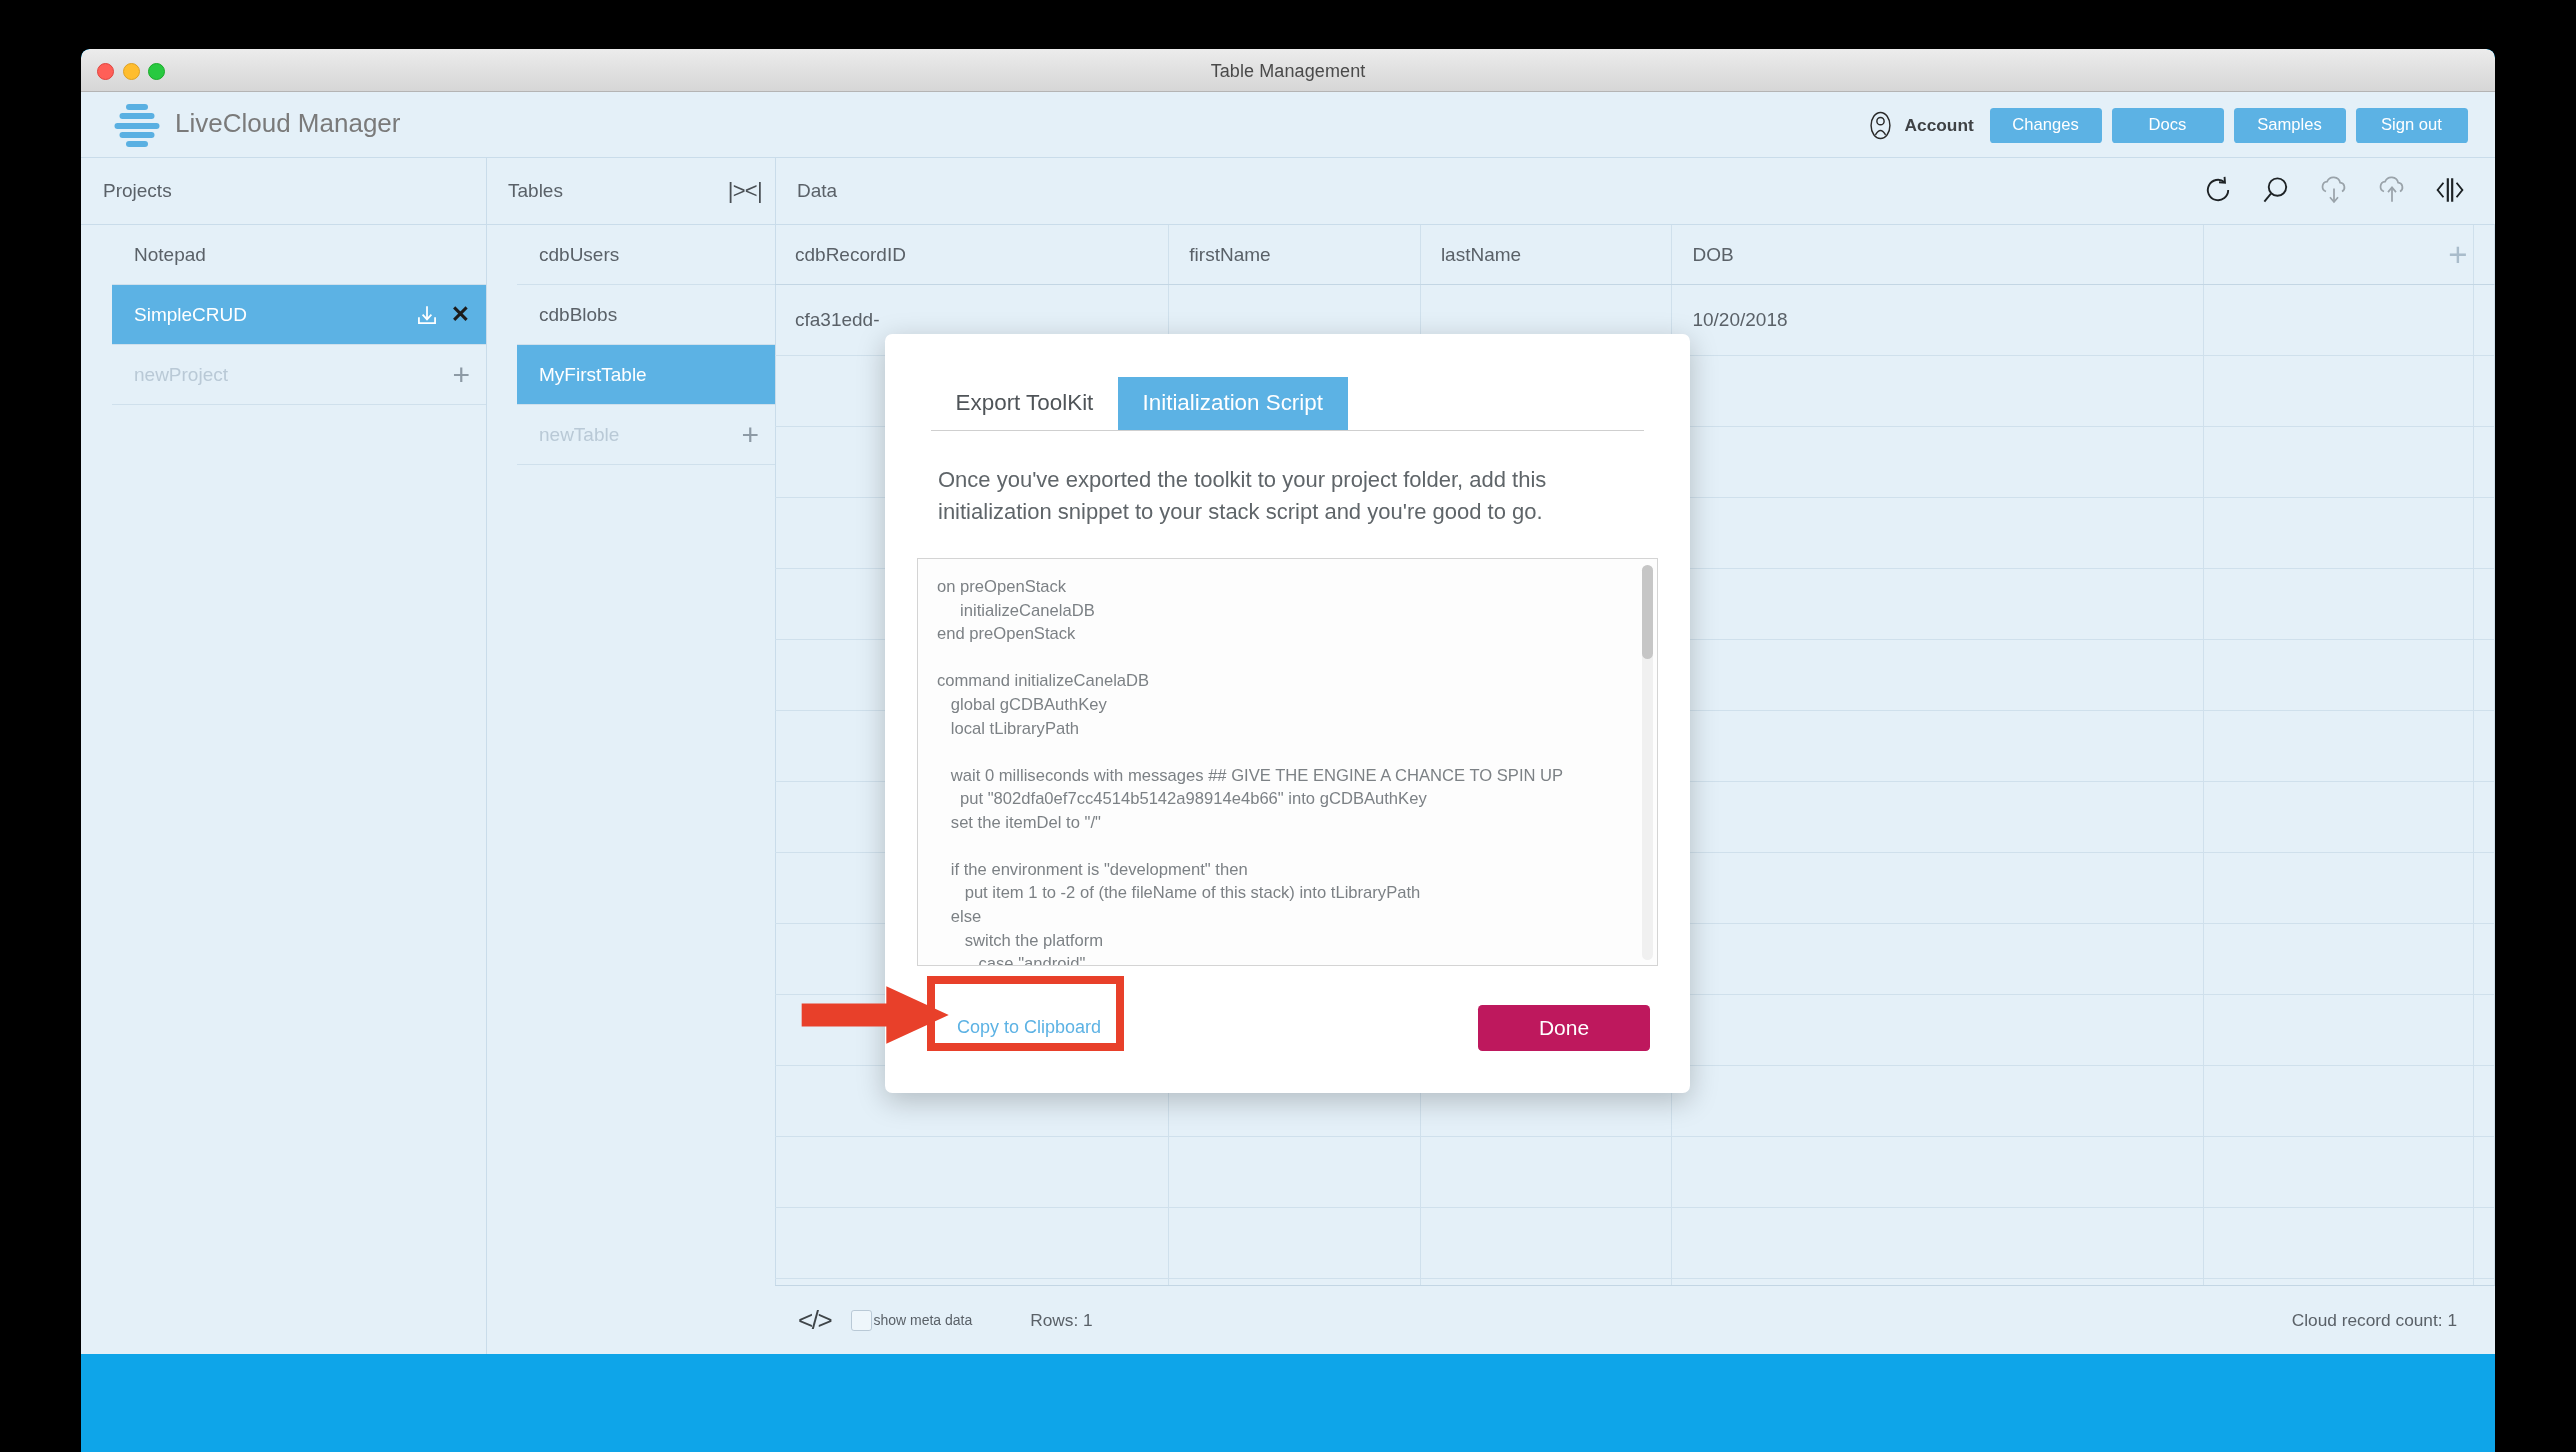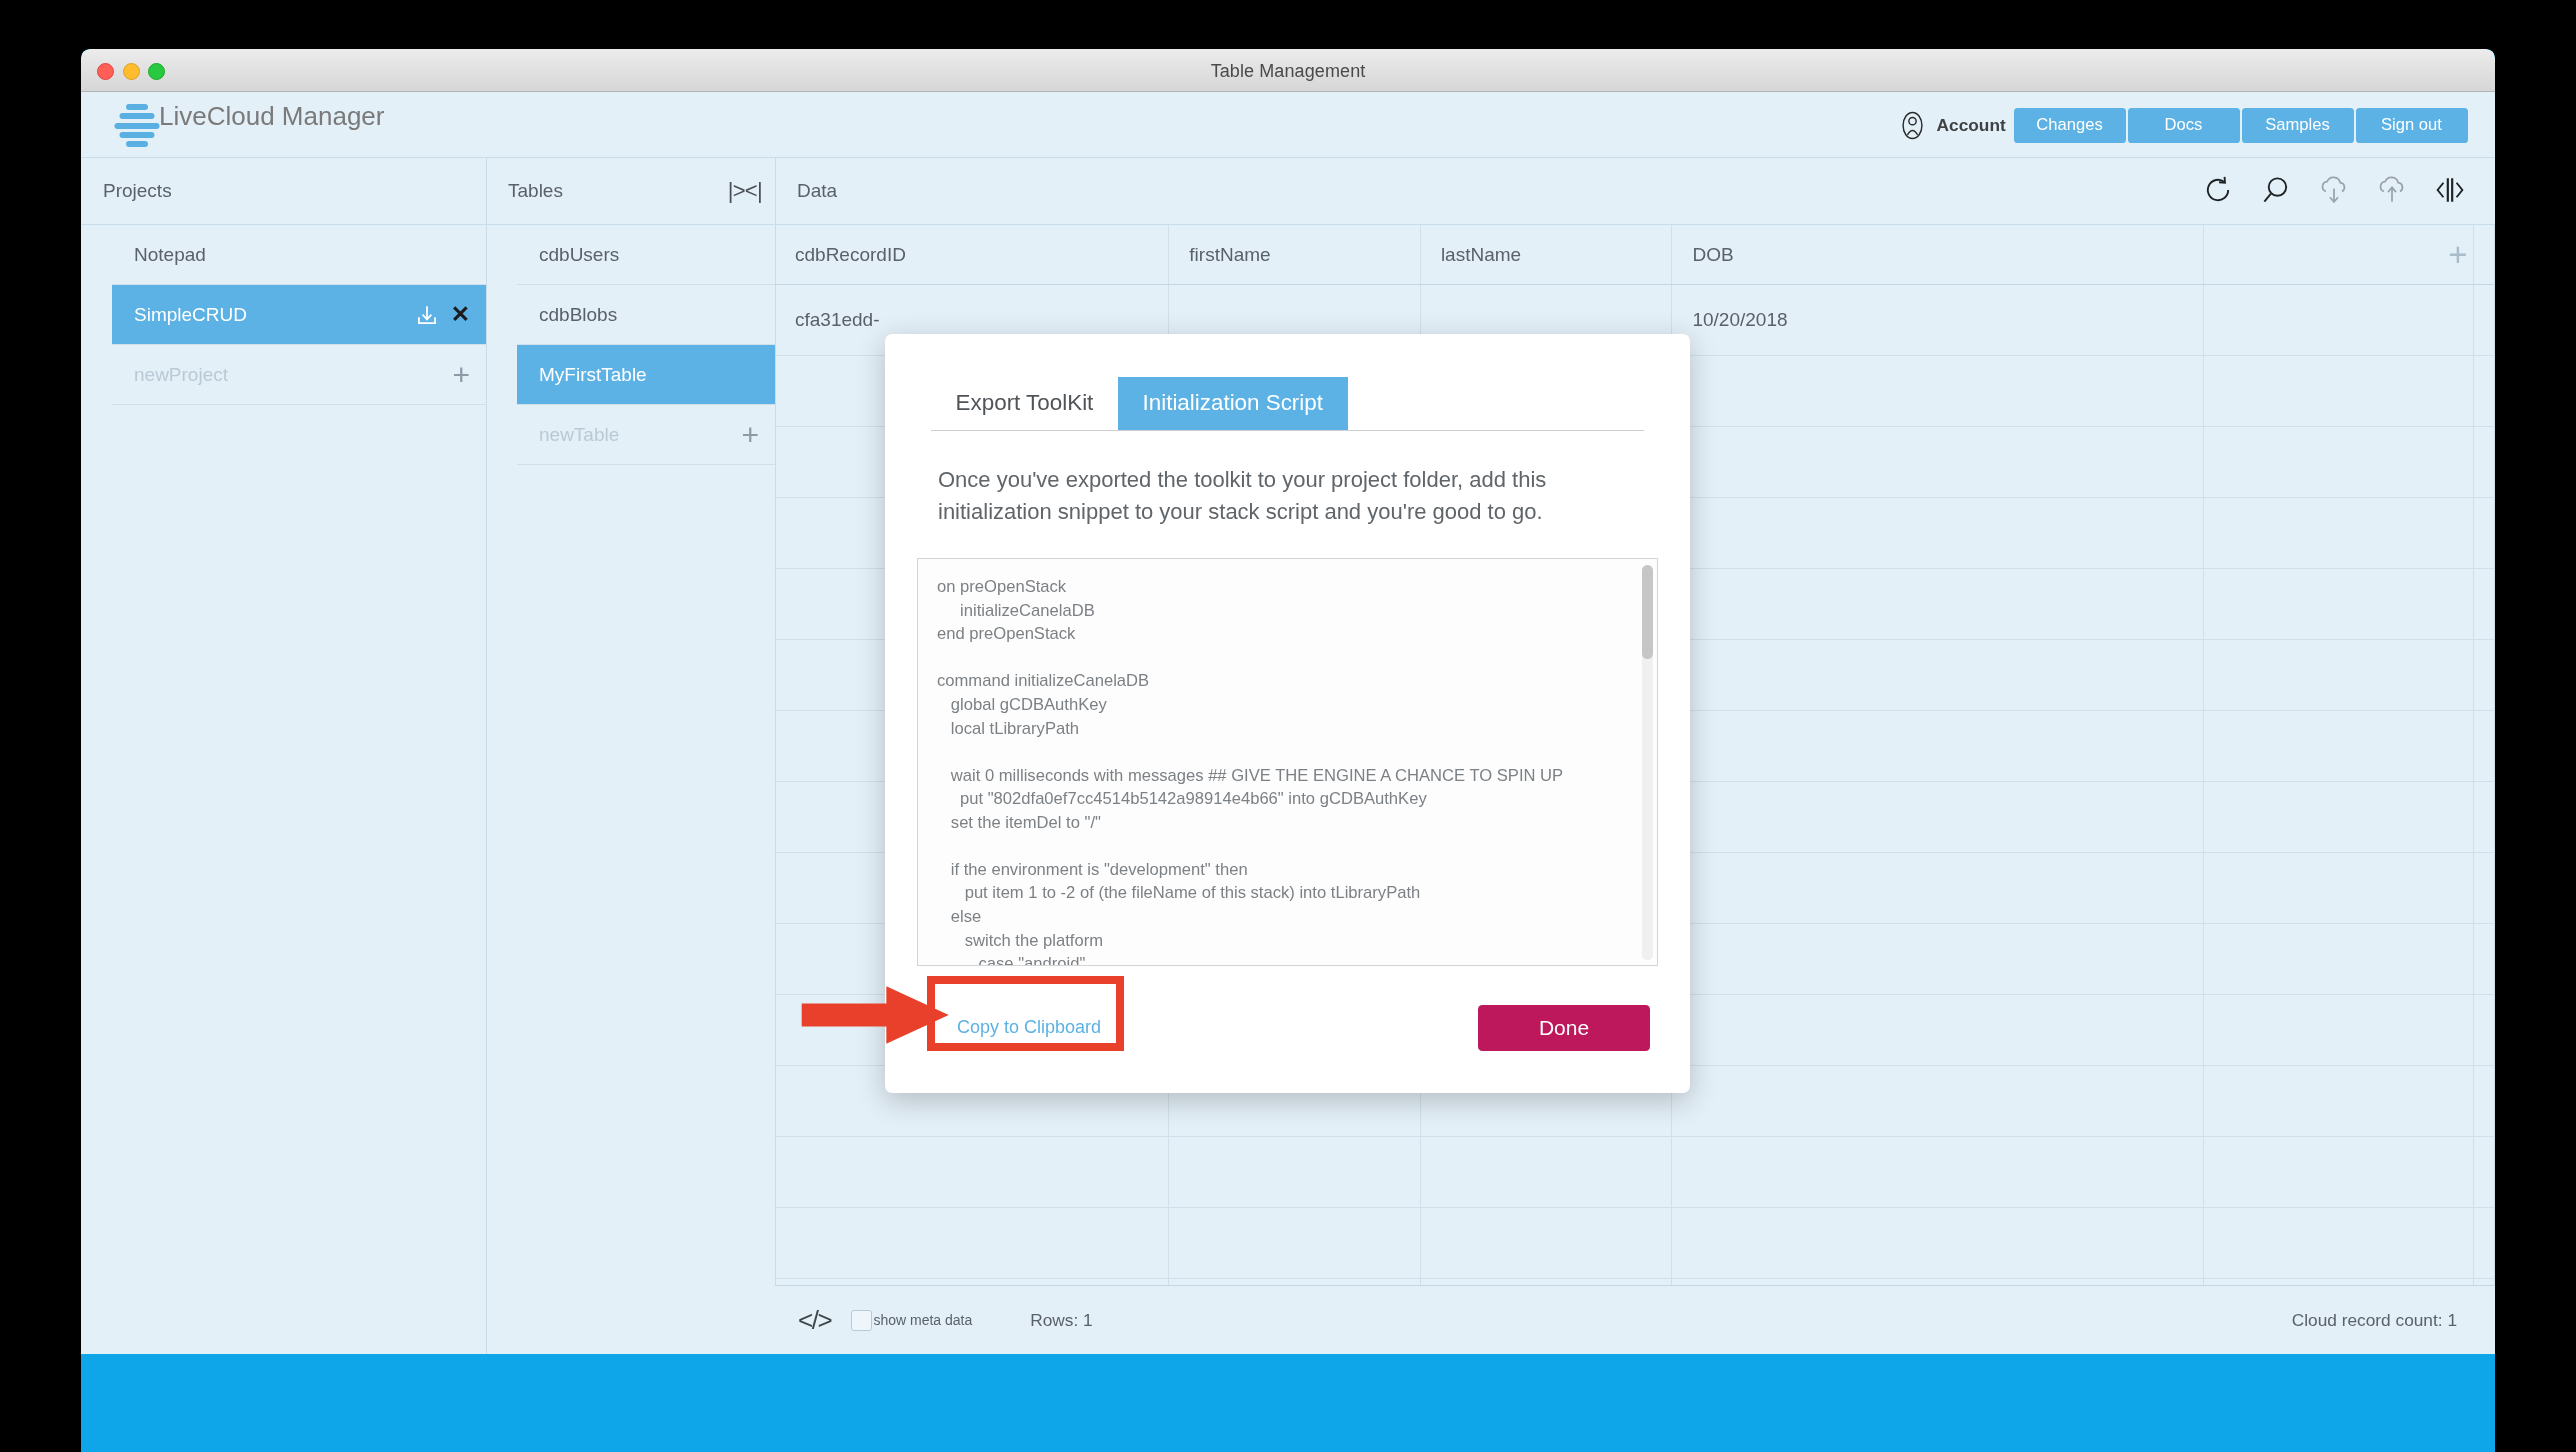--- a/index.html
+++ b/index.html
@@ -46,34 +46,34 @@
   .light.yellow { background: #ffbd2e; border: 0.7px solid #dea123; }
   .light.green  { background: #28c940; border: 0.7px solid #1aab29; }
 
   
   #appheader {
     position: relative;
     height: 65px;
     background: #e4f0f8;
     border-bottom: 0.7px solid #c9dcea;
   }
-  #brand { position: absolute; left: 33px; top: 8.7px; display: flex; align-items: flex-start; }
+  #brand { position: absolute; left: 33px; top: 8.7px; display: flex; align-items: center; gap: 16px; }
   .logo { width: 45px; height: 45px; position: relative; }
   .logo span {
     position: absolute; left: 50%; transform: translateX(-50%);
     background: #5ab0e2; border-radius: 5px; height: 6.5px;
   }
   .logo span:nth-child(1) { top: 2.9px;  width: 22px; }
   .logo span:nth-child(2) { top: 12.3px; width: 35px; }
   .logo span:nth-child(3) { top: 22px; width: 45px; }
   .logo span:nth-child(4) { top: 31px; width: 35px; }
   .logo span:nth-child(5) { top: 40px; width: 22px; }
   #brandname { font-size: 26px; color: #7a7a7a; }
 
-  #headerright { position: absolute; right: 27.5px; top: 16px; display: flex; align-items: center; gap: 2px; }
+  #headerright { position: absolute; right: 27.5px; top: 16px; display: flex; align-items: center; gap: 10px; }
   #account { display: flex; align-items: center; gap: 9.4px; margin-right: 5.8px; }
   .avatar-ic { width: 29px; height: 29px; }
   #accountlabel { font-size: 17.3px; color: #3f4245; font-weight: bold; }
   .hbtn {
     background: #5cb2e4; color: #fff;
     font-size: 16.6px;
     padding: 7.2px 0 8px;
     width: 112px; text-align: center;
     border: none; border-radius: 3.6px;
     font-family: "Liberation Sans", sans-serif;

